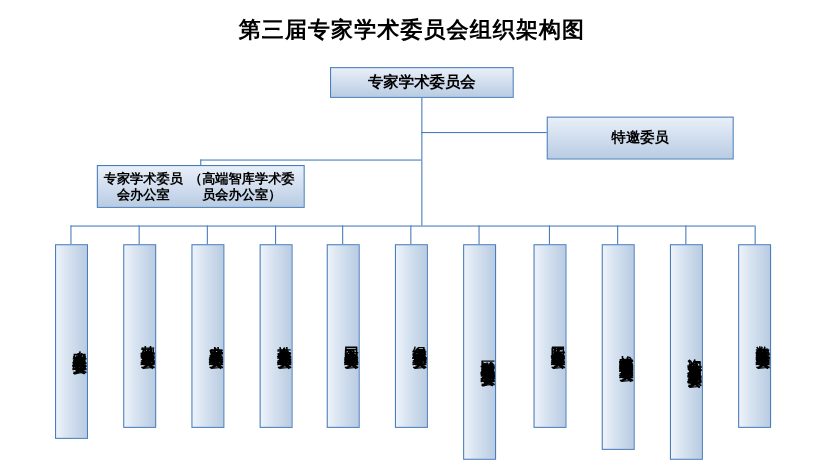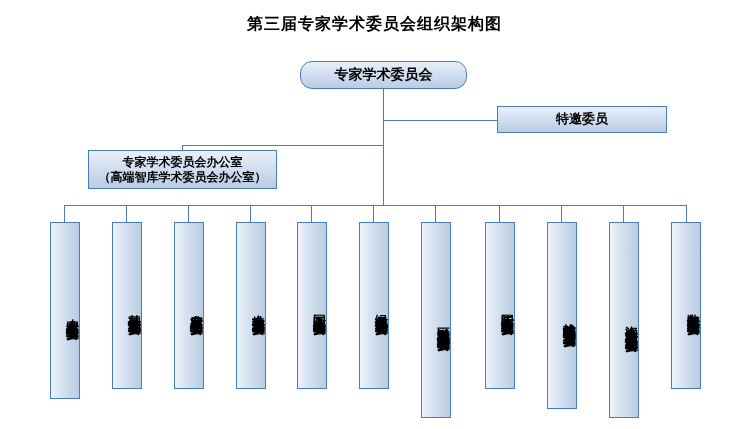--- a/index.html
+++ b/index.html
@@ -19,47 +19,46 @@
     height: 429px;
   }
   .title {
     position: absolute;
     top: 14px;
     left: 0;
     width: 749px;
     text-align: center;
     font-family: "Liberation Serif", serif;
     font-weight: bold;
-    font-size: 16px;
+    font-size: 20px;
     letter-spacing: 1px;
     color: #000000;
   }
   .node {
     position: absolute;
     box-sizing: border-box;
     border: 1px solid #4a7ebb;
     background: linear-gradient(to bottom, #e8eff8 0%, #cfdcee 55%, #b9cce2 100%);
     color: #000000;
     font-weight: bold;
     display: flex;
     align-items: center;
     justify-content: center;
     text-align: center;
     line-height: 1.25;
   }
   .node.top {
     font-size: 14px;
-    border-radius: 12px;
   }
   .node.invited {
     font-size: 13px;
   }
   .node.office {
     font-size: 12px;
-    flex-direction: column;
+    flex-direction: row;
     padding: 2px 4px;
   }
   .node.office .line2 {
     font-size: 12px;
   }
   .leaf {
     position: absolute;
     box-sizing: border-box;
     border: 1px solid #4a7ebb;
     background: linear-gradient(to right, #eef3fa 0%, #d6e2f0 40%, #b9cce2 100%);
@@ -84,21 +83,21 @@
 </style>
 </head>
 <body>
 
 <div id="chart">
 
   <div class="title">第三届专家学术委员会组织架构图</div>
 
   <div class="node top" style="left:300px; top:61px; width:167px; height:28px;">专家学术委员会</div>
 
-  <div class="node invited" style="left:497px; top:106px; width:170px; height:27px;">特邀委员</div>
+  <div class="node invited" style="left:497px; top:106px; width:170px; height:39px;">特邀委员</div>
 
   <div class="node office" style="left:88px; top:150px; width:189px; height:39px;">
     <span class="line1">专家学术委员会办公室</span>
     <span class="line2">（高端智库学术委员会办公室）</span>
   </div>
 
   <div class="line v" style="left:383px; top:89px; height:32px;"></div>
 
   <div class="line h" style="left:383px; top:120px; width:114px;"></div>
 

